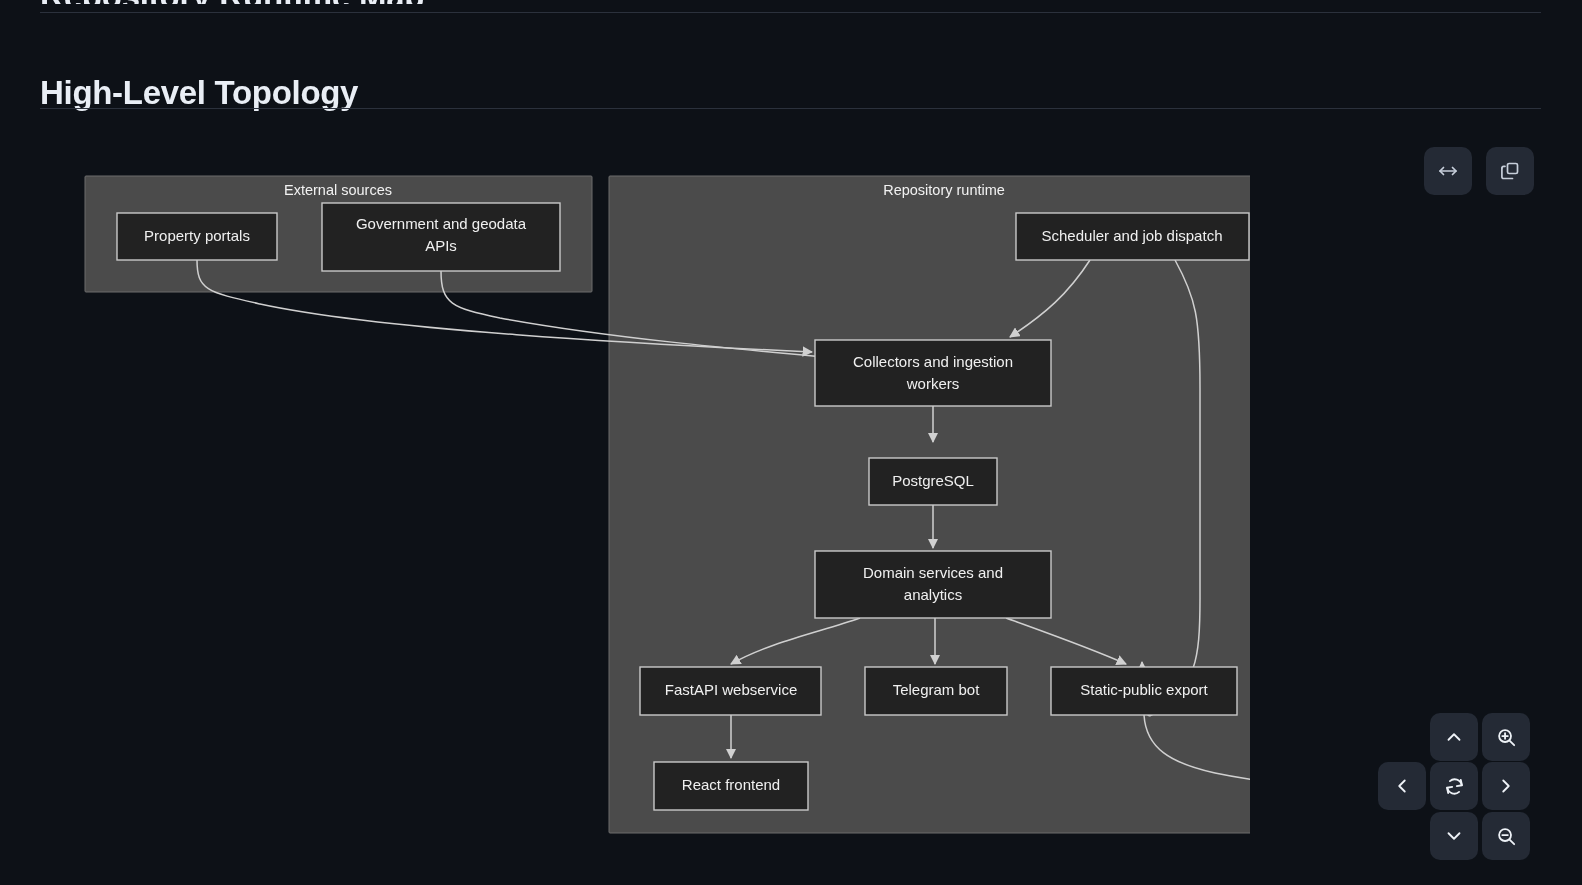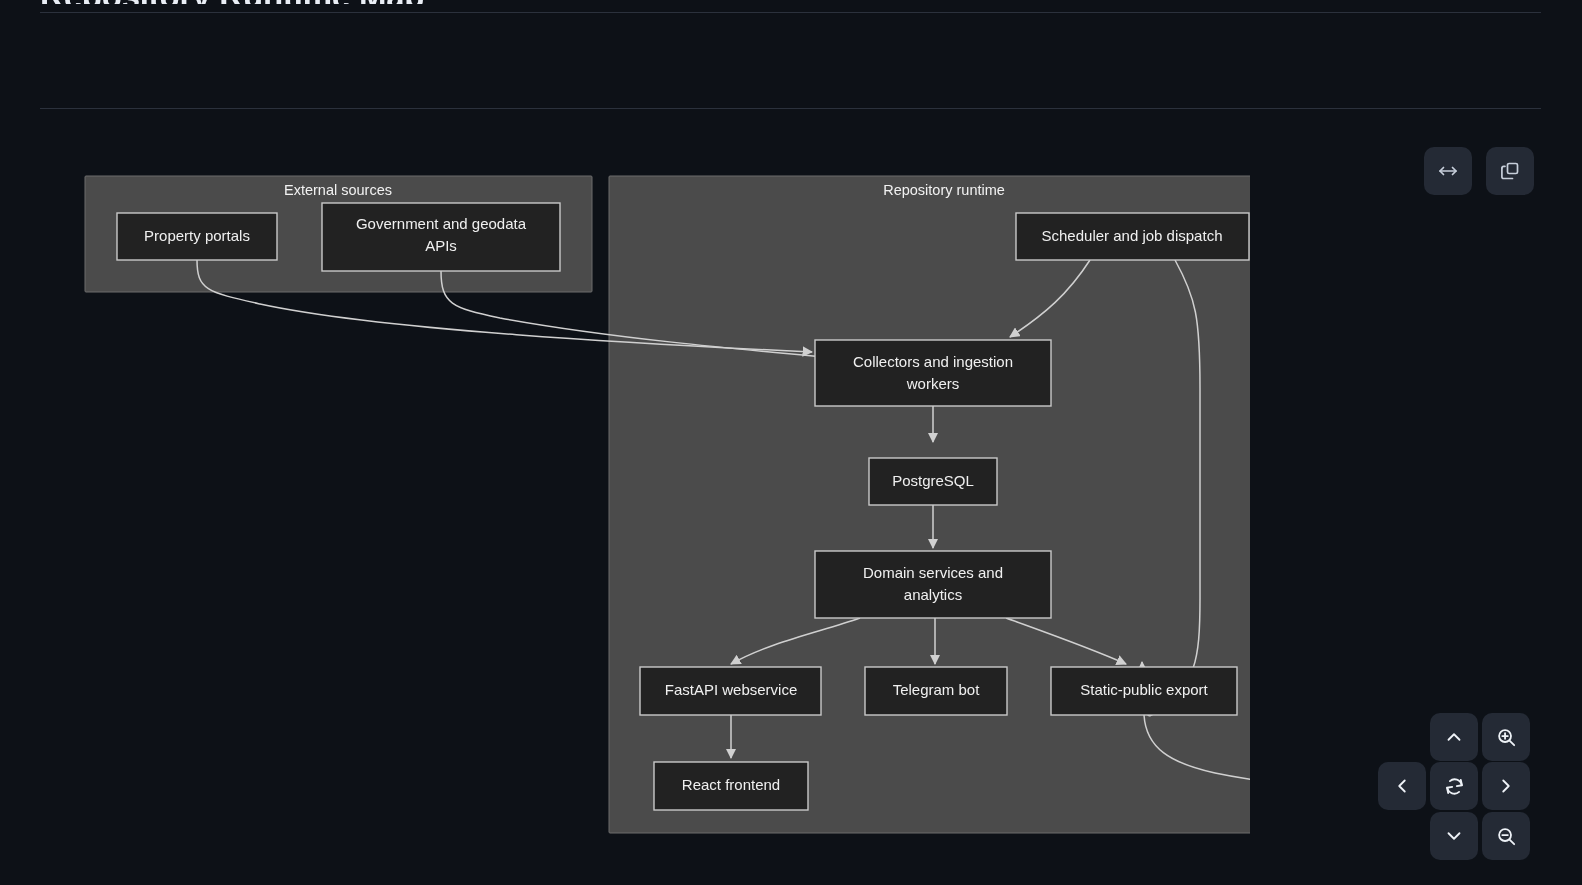--- a/index.html
+++ b/index.html
@@ -111,20 +111,21 @@
   .btn-zoomout{ left: 104px; top: 99px; }
 </style>
 </head>
 <body>
 
 <div class="page">
 
   <div class="prev-heading-clip">Repository Runtime Map</div>
   <div class="rule rule-top"></div>
 
+  <h1 class="page-title">High-Level Topology</h1>
   <div class="rule rule-bottom"></div>
 
   <div class="diagram-wrap">
     <svg class="diagram" width="1582" height="767" viewBox="0 0 1582 767" xmlns="http://www.w3.org/2000/svg">
       <defs>
         <marker id="arrow" viewBox="0 0 10 10" refX="9" refY="5" markerWidth="7" markerHeight="7" orient="auto-start-reverse">
           <path d="M 0 0 L 10 5 L 0 10 z" fill="#d0d0d0"></path>
         </marker>
       </defs>
 

